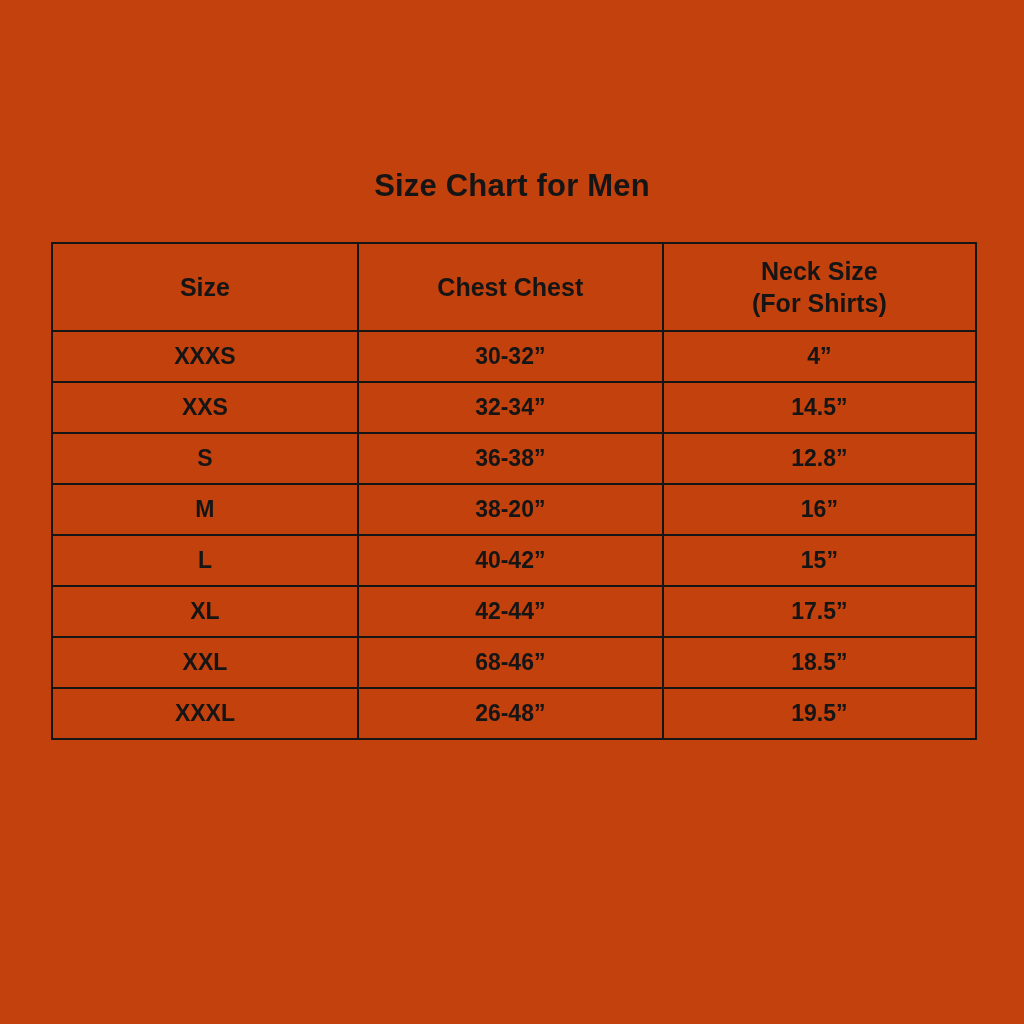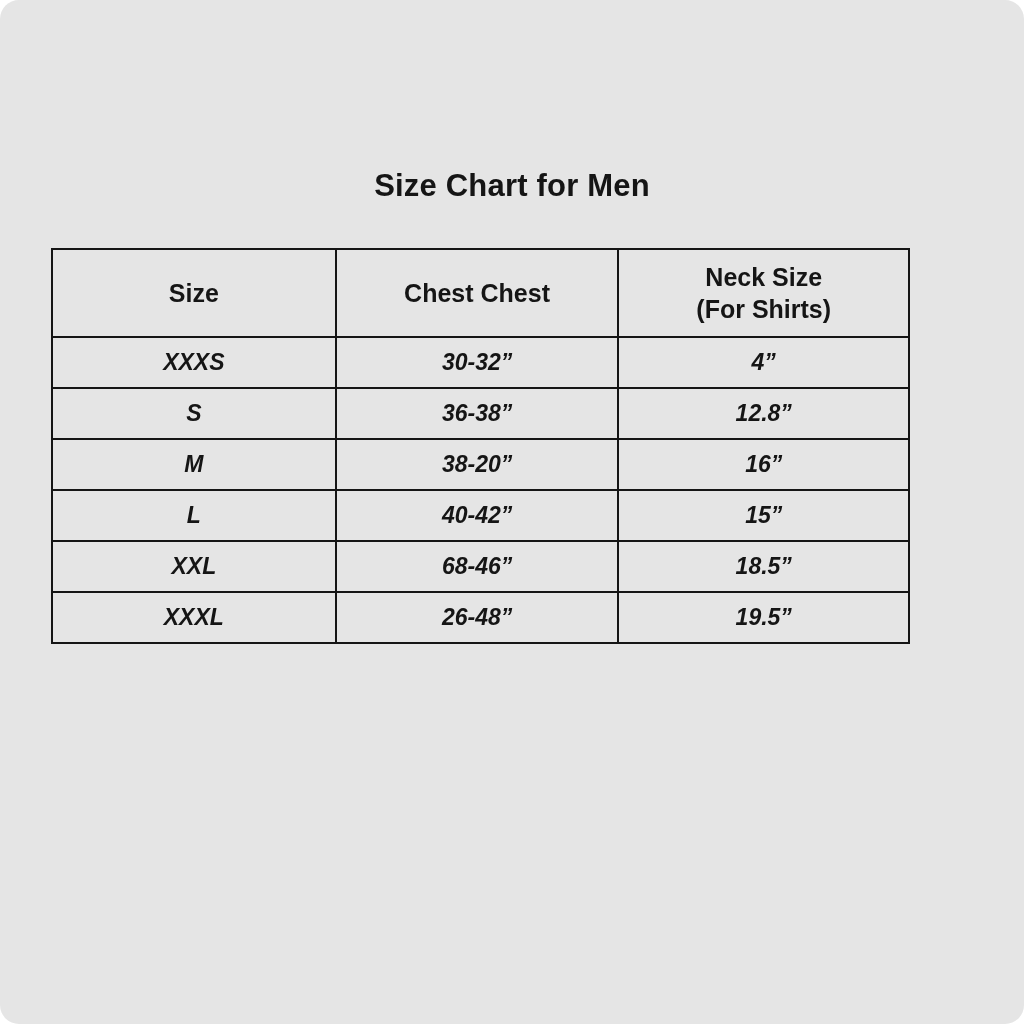--- a/index.html
+++ b/index.html
@@ -6,63 +6,61 @@
     margin: 0;
     padding: 0;
     background: #ffffff;
     font-family: "Liberation Sans", "DejaVu Sans", sans-serif;
     color: #151515;
   }
   .canvas {
     position: relative;
     width: 1024px;
     height: 1024px;
-    background: #e5e5e5;
+    background: #c2410c;
     margin: 0 auto;
     overflow: hidden;
-    border-radius: 19px;
   }
   .chart-title {
     margin: 0;
     position: absolute;
     top: 168px;
     left: 0;
     width: 100%;
     text-align: center;
     font-size: 31px;
     font-weight: bold;
     letter-spacing: 0.2px;
     color: #151515;
   }
   table.size-chart {
     position: absolute;
-    top: 248px;
+    top: 242px;
     left: 51px;
-    width: 859px;
+    width: 926px;
     border-collapse: collapse;
     table-layout: fixed;
   }
   table.size-chart th,
   table.size-chart td {
     border: 2px solid #151515;
     text-align: center;
     vertical-align: middle;
     font-weight: bold;
     padding: 0;
     color: #151515;
   }
   table.size-chart th {
     height: 86px;
     font-size: 25px;
     line-height: 1.3;
   }
   table.size-chart td {
     height: 49px;
     font-size: 23px;
-    font-style: italic;
   }
   col.c1 { width: 33.1%; }
   col.c2 { width: 33.0%; }
   col.c3 { width: 33.9%; }
   .header-line { display: block; }
 </style>
 </head>
 <body>
 
 <div class="canvas">
@@ -89,33 +87,43 @@
         </th>
       </tr>
     </thead>
     <tbody>
       <tr>
         <td>XXXS</td>
         <td>30-32”</td>
         <td>4”</td>
       </tr>
       <tr>
+        <td>XXS</td>
+        <td>32-34”</td>
+        <td>14.5”</td>
+      </tr>
+      <tr>
         <td>S</td>
         <td>36-38”</td>
         <td>12.8”</td>
       </tr>
       <tr>
         <td>M</td>
         <td>38-20”</td>
         <td>16”</td>
       </tr>
       <tr>
         <td>L</td>
         <td>40-42”</td>
         <td>15”</td>
+      </tr>
+      <tr>
+        <td>XL</td>
+        <td>42-44”</td>
+        <td>17.5”</td>
       </tr>
       <tr>
         <td>XXL</td>
         <td>68-46”</td>
         <td>18.5”</td>
       </tr>
       <tr>
         <td>XXXL</td>
         <td>26-48”</td>
         <td>19.5”</td>

